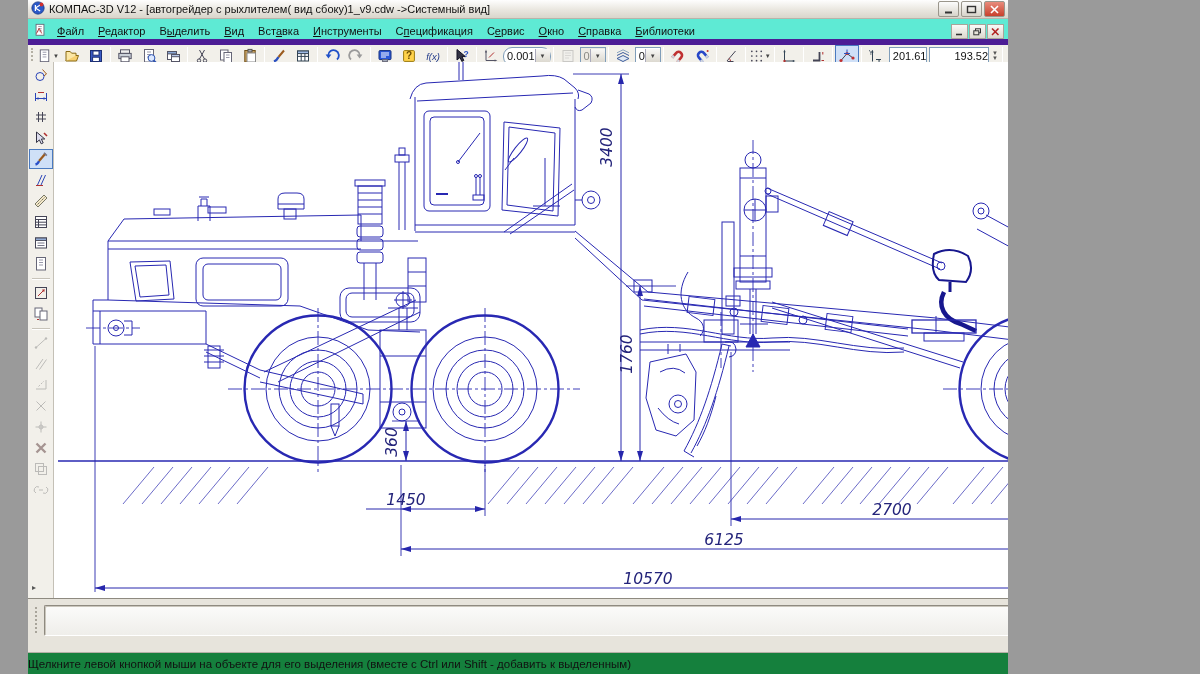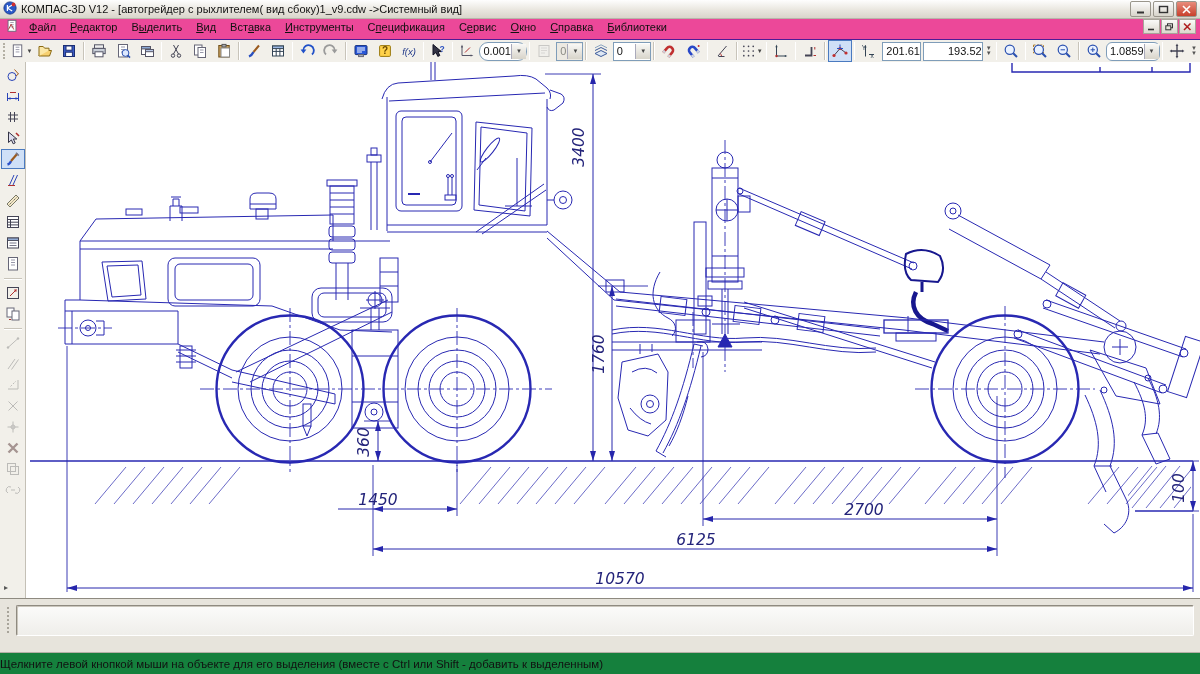--- a/index.html
+++ b/index.html
@@ -1,27 +1,27 @@
 <!DOCTYPE html>
 <html><head>
 <meta charset="utf-8">
 <style>
   html,body{margin:0;padding:0;background:#9a9a9a;}
-  #app{position:relative;width:1200px;height:674px;background:#f2f0ea;overflow:hidden;
-       font-family:"Liberation Sans",sans-serif;font-size:11px;color:#111;}
+  #app{position:relative;width:980px;height:674px;background:#f2f0ea;overflow:hidden;
+       font-family:"Liberation Sans",sans-serif;font-size:11px;color:#111;margin-left:28px;}
   
   .titlebar{height:18px;display:flex;align-items:center;padding:0 3px;
     background:linear-gradient(#fefefe,#e9e6df 55%,#d9d5cb);border-bottom:1px solid #b8b4aa;}
   .titlebar .ttl{margin-left:4px;white-space:nowrap;overflow:hidden;}
   .winbtns{margin-left:auto;display:flex;gap:2px;}
   .wbtn{width:19px;height:14px;display:flex;align-items:center;justify-content:center;
     background:linear-gradient(#fcfcfc,#d8d4ca);border:1px solid #9a968c;border-radius:2px;}
   .wbtn.close{background:linear-gradient(#e88c7c,#c8402c);}
   
-  .menubar{height:20px;display:flex;align-items:flex-start;background:#ec4899;border-bottom:1px solid #4c1d95;padding:0 2px;}
+  .menubar{height:20px;display:flex;align-items:flex-end;background:#5eead4;border-bottom:6px solid #4c1d95;padding:0 2px;}
   .menuitem{padding:2px 7px;white-space:nowrap;}
   .menuitem u{text-decoration:underline;}
   .mdibtns{margin-left:auto;display:flex;gap:1px;padding-right:2px;}
   .mbtn{width:15px;height:13px;display:flex;align-items:center;justify-content:center;
     background:linear-gradient(#fafaf8,#dcd8ce);border:1px solid #a8a49a;font-size:9px;}
   .docicon{margin:0 3px;}
   
   .toolbar{height:22px;display:flex;align-items:center;background:#f2f0ea;border-bottom:1px solid #c4c0b6;padding:0 1px;}
   .grip{width:3px;height:16px;border-left:2px dotted #b4b0a4;margin:0 3px 0 2px;}
   .tsep{width:1px;height:18px;background:#c8c4ba;border-right:1px solid #ffffff;margin:0 2px;}

